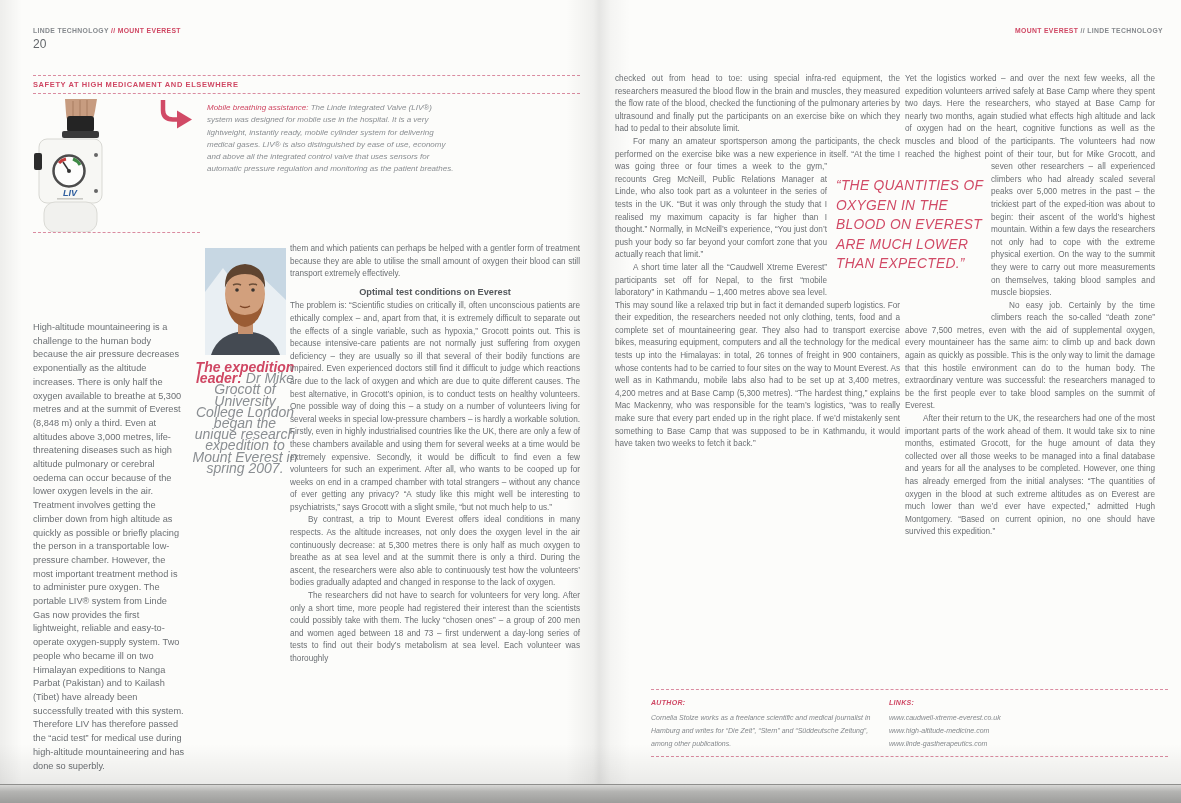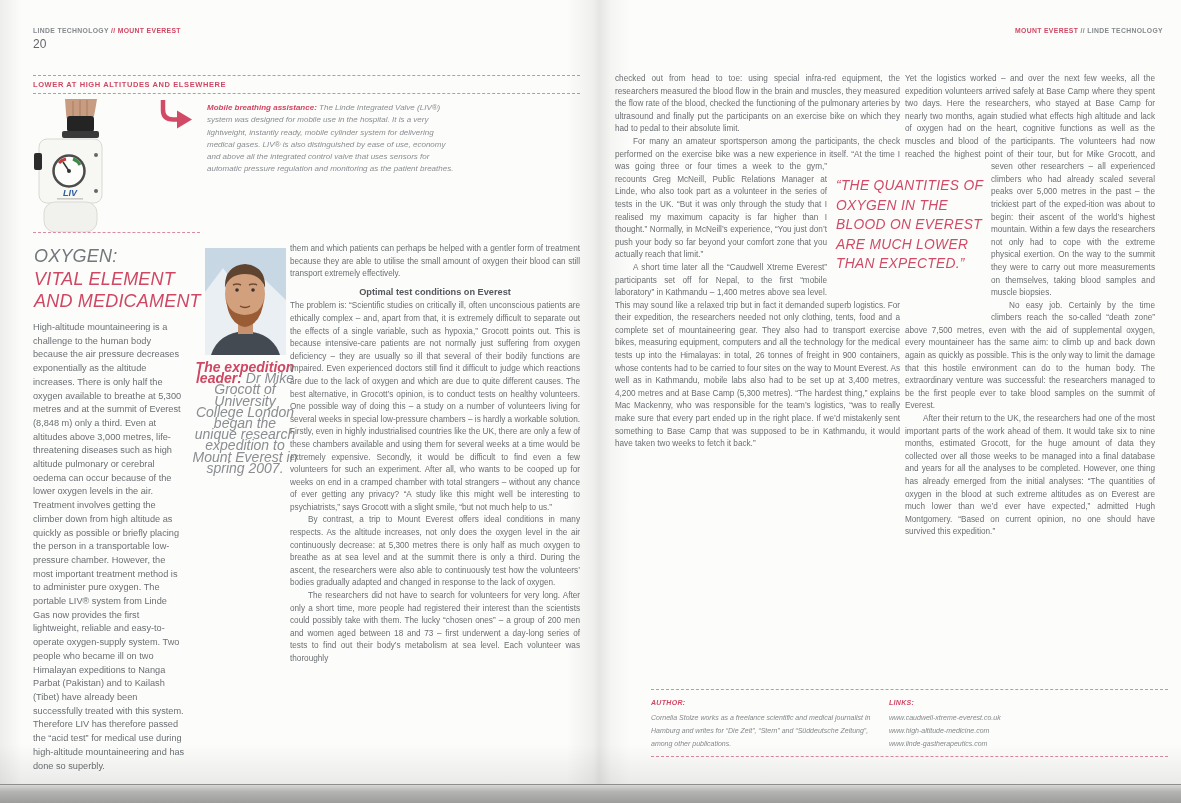--- a/index.html
+++ b/index.html
@@ -32,21 +32,21 @@
     background:linear-gradient(90deg,rgba(0,0,0,0.06),rgba(0,0,0,0));
   }
 
   
   .micro{font-size:6.8px;font-weight:bold;letter-spacing:0.35px;color:#85898d;}
   .micro .red{color:#cf4763;}
   .pagenum{font-size:12px;color:#63676b;}
   .banner{font-size:7.5px;font-weight:bold;letter-spacing:0.6px;color:#cf4763;}
   .dash{border-top:1px dashed #da8ba0;height:0;}
   .caption{font-size:8px;line-height:12.3px;font-style:italic;color:#8a8e92;}
-  .caption .lead{color:#cf4763;font-weight:bold;text-align:center;}
+  .caption .lead{color:#cf4763;font-weight:normal;text-align:center;}
   .headline{font-style:italic;font-size:18px;line-height:22.5px;letter-spacing:0.2px;color:#cf4763;}
   .headline .gray{color:#73777c;}
   .body{font-size:8.2px;line-height:12.6px;color:#6b6f73;text-align:justify;}
   .body p{margin:0;}
   .body p.ind{text-indent:18px;}
   .intro{font-size:9.2px;line-height:13.7px;color:#6b6f73;text-align:left;}
   .subhead{font-weight:bold;font-size:9.2px;color:#54585c;margin:5px 0 2px 0 !important;text-align:center;}
   .pcaption{font-size:14px;line-height:11.2px;font-style:italic;color:#8a8e92;text-align:center;}
   .pcaption .lead{color:#cf4763;font-weight:bold;}
   .quote{
@@ -64,21 +64,21 @@
 <div class="spread">
 
   <div class="abs micro" style="left:33px;top:27px;">
     <span>LINDE TECHNOLOGY</span>
     <span class="red">//</span>
     <span class="red">MOUNT EVEREST</span>
   </div>
   <div class="abs pagenum" style="left:33px;top:37px;">20</div>
 
   <div class="abs dash" style="left:33px;top:75px;width:547px;"></div>
-  <div class="abs banner" style="left:33px;top:80px;">LOWER AT HIGH ALTITUDES AND ELSEWHERE</div>
+  <div class="abs banner" style="left:33px;top:80px;">SAFETY AT HIGH MEDICAMENT AND ELSEWHERE</div>
   <div class="abs dash" style="left:33px;top:93px;width:547px;"></div>
 
   <div class="abs" style="left:33px;top:99px;width:76px;height:133px;">
     <svg width="76" height="133" viewBox="0 0 76 133">
 
       <path d="M32,0 L64,0 L62,12 Q61,22 52,25 L42,27 Q33,25 33,14 Z" fill="#c79c80"></path>
       <path d="M40,2 L40,22 M47,1 L47,24 M54,1 L54,21" stroke="#a87c60" stroke-width="1" fill="none"></path>
 
       <rect x="34" y="17" width="27" height="16" rx="3" fill="#242424"></rect>
       <rect x="29" y="32" width="37" height="7" rx="2" fill="#3a3a3a"></rect>
@@ -109,25 +109,20 @@
     </svg>
   </div>
 
   <div class="abs caption" style="left:207px;top:102px;width:248px;">
     <span class="lead">Mobile breathing assistance:</span>
     <span>The Linde Integrated Valve (LIV®) system was designed for mobile use in the hospital. It is a very lightweight, instantly ready, mobile cylinder system for delivering medical gases. LIV® is also distinguished by ease of use, economy and above all the integrated control valve that uses sensors for automatic pressure regulation and monitoring as the patient breathes.</span>
   </div>
 
   <div class="abs dash" style="left:33px;top:232px;width:167px;"></div>
 
-  <div class="abs headline" style="left:34px;top:245px;">
-    <div class="gray">OXYGEN:</div>
-    <div>VITAL ELEMENT</div>
-    <div>AND MEDICAMENT</div>
-  </div>
 
   <div class="abs intro" style="left:33px;top:321px;width:153px;">High-altitude mountaineering is a challenge to the human body because the air pressure decreases exponentially as the altitude increases. There is only half the oxygen available to breathe at 5,300 metres and at the summit of Everest (8,848 m) only a third. Even at altitudes above 3,000 metres, life-threatening diseases such as high altitude pulmonary or cerebral oedema can occur because of the lower oxygen levels in the air. Treatment involves getting the climber down from high altitude as quickly as possible or briefly placing the person in a transportable low-pressure chamber. However, the most important treatment method is to administer pure oxygen. The portable LIV® system from Linde Gas now provides the first lightweight, reliable and easy-to-operate oxygen-supply system. Two people who became ill on two Himalayan expeditions to Nanga Parbat (Pakistan) and to Kailash (Tibet) have already been successfully treated with this system. Therefore LIV has therefore passed the “acid test” for medical use during high-altitude mountaineering and has done so superbly.</div>
 
   <div class="abs" style="left:205px;top:248px;width:81px;height:107px;">
     <svg width="81" height="107" viewBox="0 0 81 107">
       <rect width="81" height="107" fill="#c7d7e3"></rect>
       <path d="M0,44 L18,20 L34,42 L52,24 L81,52 V107 H0 Z" fill="#e9eff3"></path>
       <path d="M6,107 Q13,85 40,83 Q68,85 75,107 Z" fill="#444a52"></path>
       <rect x="33" y="68" width="15" height="18" fill="#c6916e"></rect>
       <ellipse cx="40" cy="46" rx="20" ry="25" fill="#d2a07d"></ellipse>

